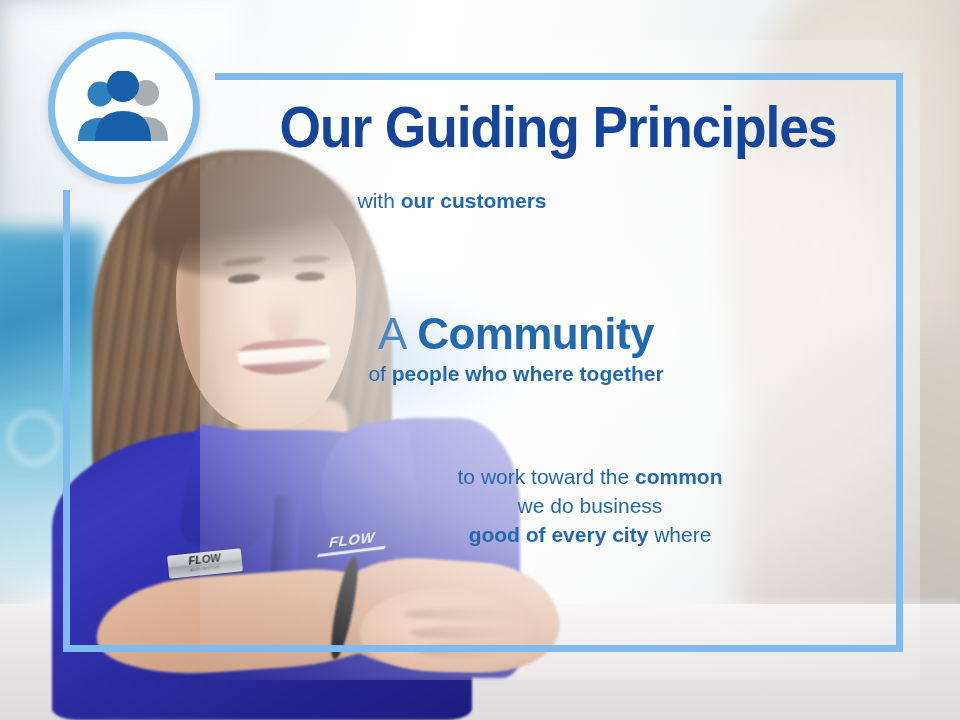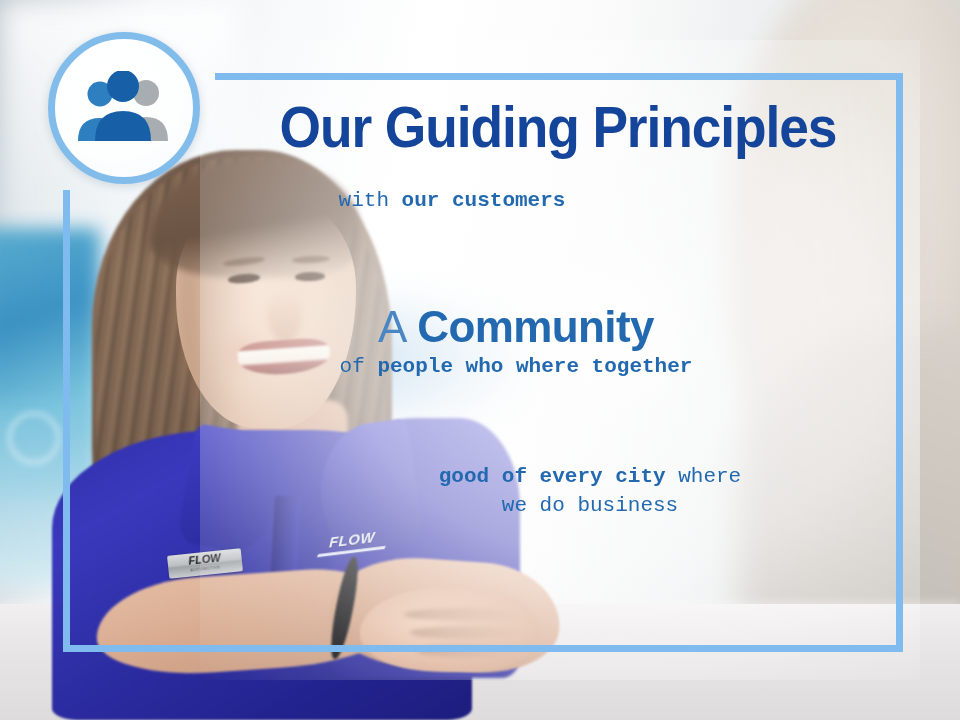--- a/index.html
+++ b/index.html
@@ -466,30 +466,30 @@
     font-weight: 400;
     color: var(--art, #4a86c4);
     letter-spacing: 0px;
   }
   .p-head .word {
     font-weight: 700;
     color: var(--blue, #2269b0);
     letter-spacing: -.6px;
   }
   .p-sub {
-    font-family: Liberation Mono, monospace;
+    font-family: Liberation Sans, sans-serif;
     font-size: 21px;
     line-height: 29px;
     color: var(--blue, #2269b0);
     font-weight: 400;
   }
   .p-sub b { font-weight: 700; }
 
   .p1 { left: 0; top: 186px; text-align: center; padding-right: 56px; box-sizing: border-box; }
-  .p2 { left: 0; top: 302px; text-align: center; padding-left: 72px; box-sizing: border-box; }
+  .p2 { left: 0; top: 309px; text-align: center; padding-left: 72px; box-sizing: border-box; }
   .p3 { left: 0; top: 462px; text-align: center; padding-left: 206px; box-sizing: border-box; }
   .p3 .p-sub { padding-left: 14px; }
 </style>
 </head>
 <body>
 
 <div id="stage" style="--navy:#15459a; --blue:#2269b0; --art:#4a86c4; --frame:#7fbbee;">
 
   <div class="photo">
     <div class="bg-wall"></div>
@@ -581,19 +581,22 @@
     <div class="p-sub">
       <div>
         <span>of </span><b>people who where together</b>
       </div>
     </div>
   </div>
 
   <div class="principle p3">
     <div class="p-sub">
       <div>
+        <span>to work toward the </span><b>common</b>
+      </div>
+      <div>we do business</div>
+      <div>
         <b>good of every city</b><span> where</span>
       </div>
-      <div>we do business</div>
     </div>
   </div>
 
 </div>
 
 </body></html>

